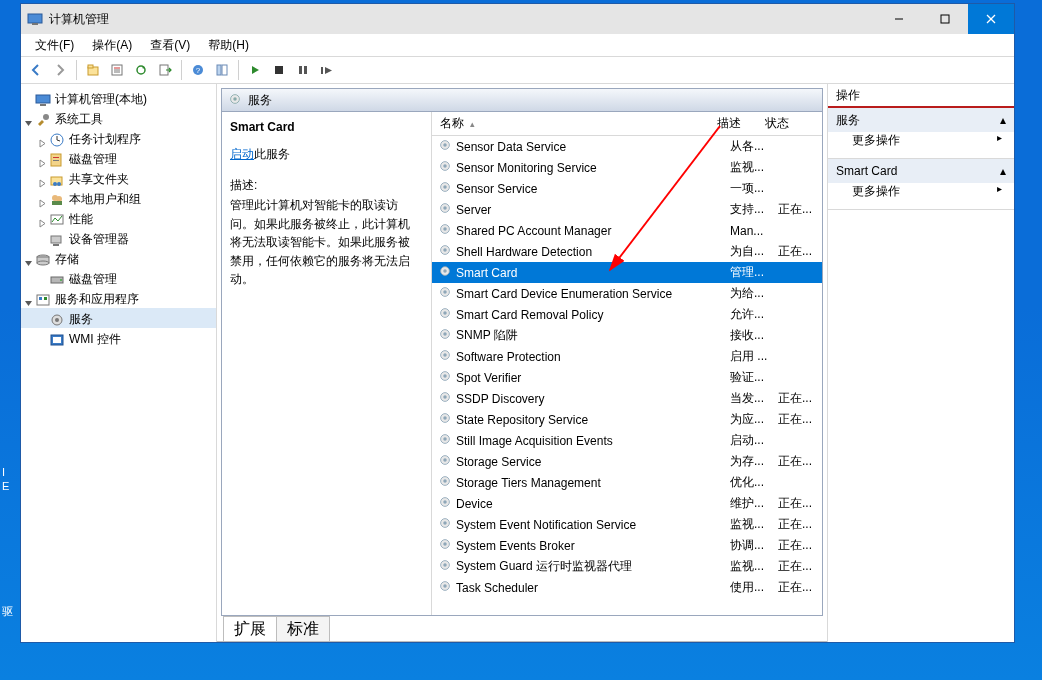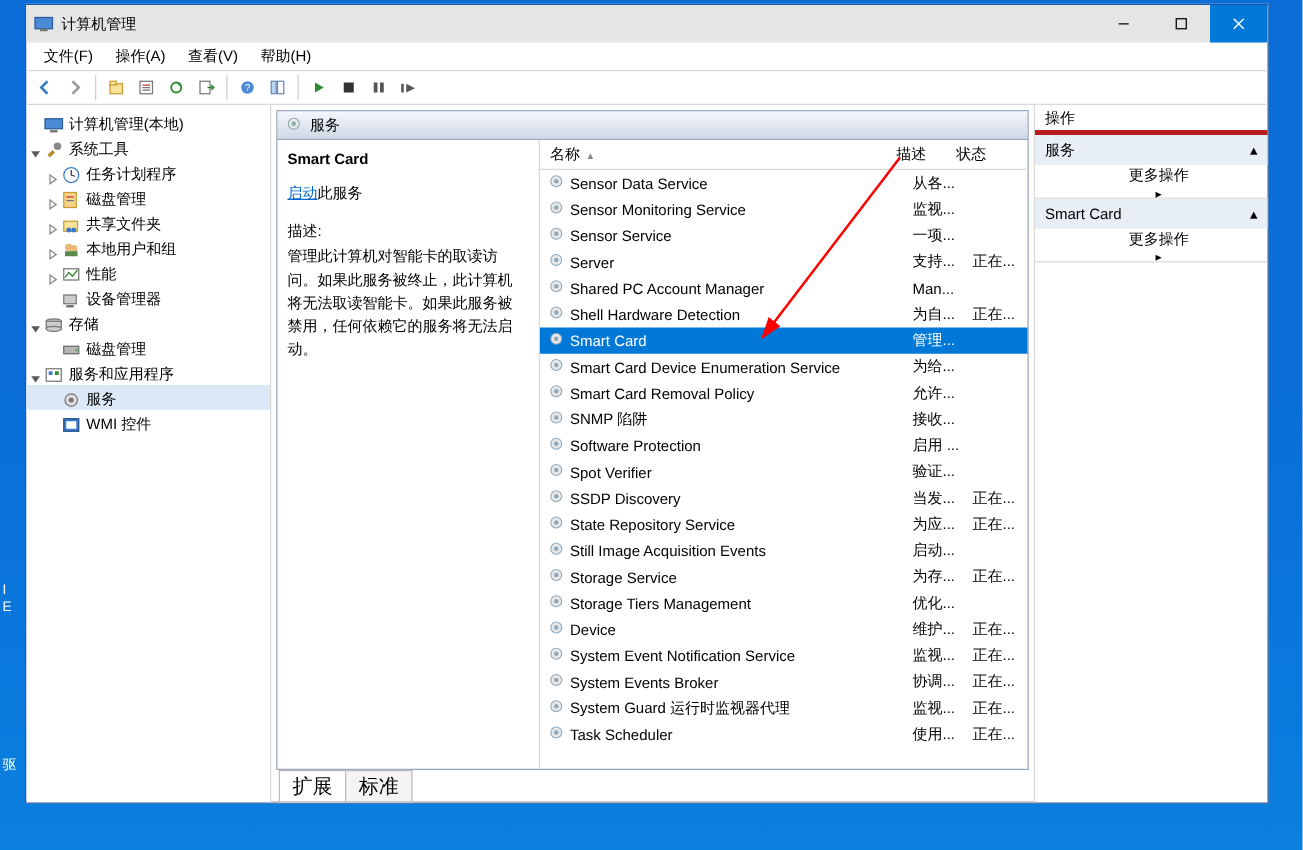--- a/index.html
+++ b/index.html
@@ -75,24 +75,24 @@
   .row .c-stat { width:48px; padding:0 4px; overflow:hidden; white-space:nowrap; text-overflow:ellipsis;}
   .row.selected { background:#0078d7; color:#fff; }
   .gearicon { width:14px; height:14px; flex-shrink:0;}
   .tabs { height:22px; display:flex; align-items:flex-end; padding-left:6px; gap:0; font-size:16px; }
   .tab { padding:2px 10px; border:1px solid #bdbdbd; border-bottom:none; background:#fff; margin-right:-1px; background:#f4f4f4;}
   .tab.active { background:#fff; }
   .tabline { border-top:1px solid #bdbdbd; margin-top:-1px;}
 
   
   .actions-pane { width:186px; display:flex; flex-direction:column; }
-  .actions-title { height:24px; border-bottom:4px solid #b91c1c; display:flex; align-items:center; font-size:12px; padding-left:8px;}
+  .actions-title { height:24px; border-bottom:2px solid #b91c1c; display:flex; align-items:center; font-size:12px; padding-left:8px;}
   .action-group { border-bottom:1px solid #d9d9d9; font-size:12px;}
   .ag-head { height:24px; background:#e8eef6; display:flex; align-items:center; padding:0 8px; justify-content:space-between; font-weight:500;}
-  .ag-item { height:26px; display:flex; align-items:center; padding:0 12px 0 24px; justify-content:space-between;flex-direction:column;}
+  .ag-item { height:26px; display:flex; align-items:flex-start; padding:0 12px 0 24px; justify-content:space-between;}
   .ag-item .chev { font-size:10px; }
 
   
   .arrow-svg { position:absolute; pointer-events:none; }
 
   
   .desk-left-label { position:absolute; left:2px; color:#fff; font-size:11px; }
 
   
   .list-body::-webkit-scrollbar { width:16px; }

